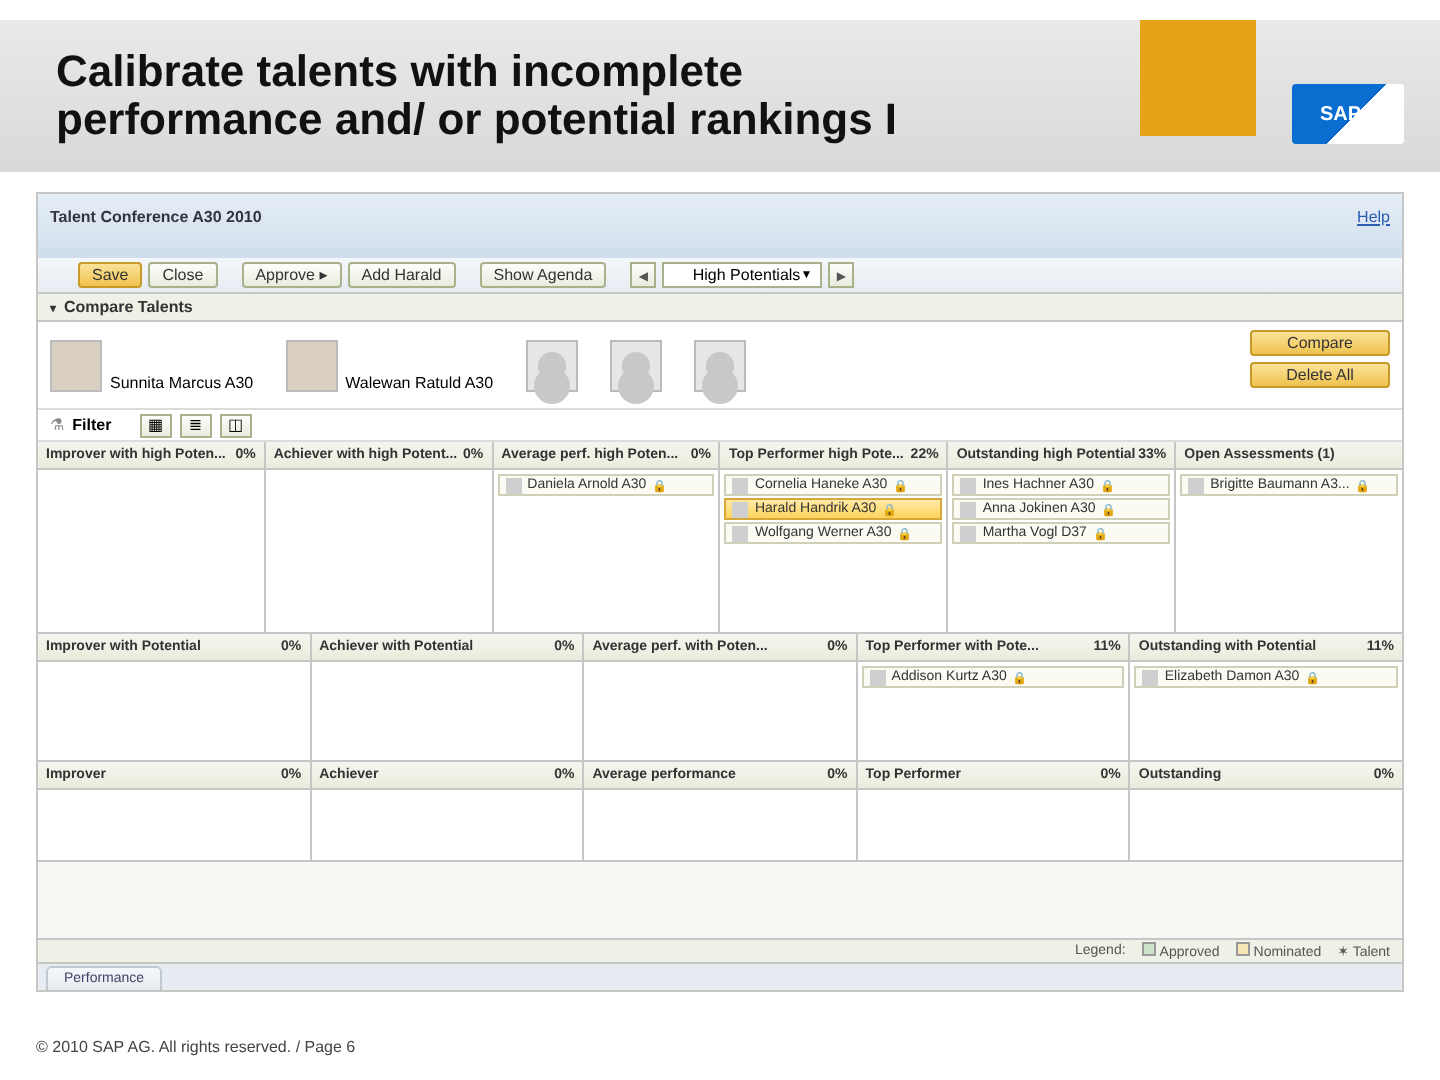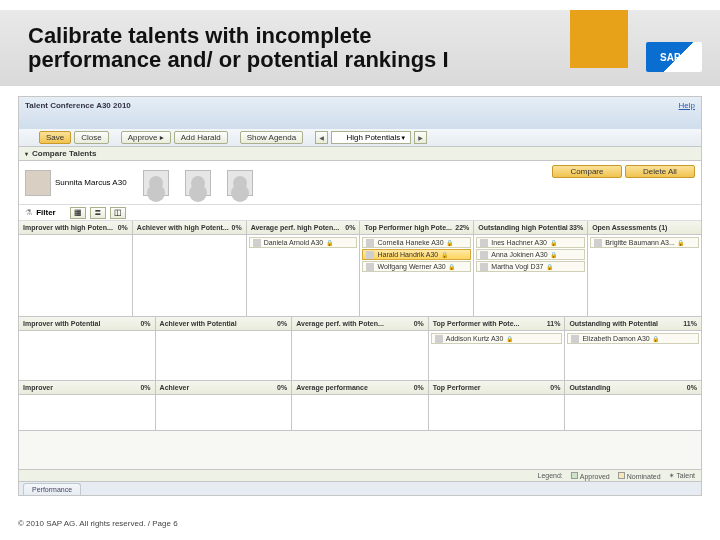--- a/index.html
+++ b/index.html
@@ -2,33 +2,33 @@
 <html><head>
 <meta charset="utf-8">
 <style>
 *{box-sizing:border-box;margin:0;padding:0;font-family:Arial,Helvetica,sans-serif}
 body{width:720px;height:540px;background:#fff;position:relative;overflow:hidden}
 .header-band{position:absolute;top:10px;left:0;right:0;height:76px;background:linear-gradient(#e9e9e9,#d9d9d9);display:flex;align-items:center}
 .slide-title{font-size:22px;font-weight:bold;color:#111;line-height:1.1;padding-left:28px;max-width:510px}
 .gold-block{position:absolute;right:92px;top:10px;width:58px;height:58px;background:#e8a21a}
 .sap-logo{position:absolute;right:18px;top:42px;width:56px;height:30px;background:linear-gradient(135deg,#0a6ed1,#0a6ed1 55%,#fff 55%);border-radius:2px;color:#fff;font-weight:bold;font-size:10px;display:flex;align-items:center;padding-left:14px}
 .app{position:absolute;top:96px;left:18px;right:18px;bottom:44px;border:1px solid #c6c6c6;font-size:8px;background:#f7f8f4;display:flex;flex-direction:column}
-.titlebar{background:linear-gradient(#e6eef6,#cfddec);height:32px;display:flex;align-items:flex-start;padding:4px 6px;justify-content:space-between;font-weight:bold;color:#334}
+.titlebar{background:linear-gradient(#e6eef6,#cfddec);height:32px;display:flex;align-items:flex-end;padding:16px 6px;justify-content:space-between;font-weight:bold;color:#334}
 .toolbar{background:linear-gradient(#f4f7fa,#e6ecf2);height:18px;display:flex;align-items:center;gap:3px;padding:0 20px;border-bottom:1px solid #c6c6c6}
 .btn{background:linear-gradient(#fdfdfb,#e9ecdc);border:1px solid #a8b08c;border-radius:2px;height:13px;padding:0 6px;display:flex;align-items:center;color:#333;white-space:nowrap}
 .btn.gold{background:linear-gradient(#fbe29a,#f0c34e);border-color:#c89a2a}
 .nav-sq{width:13px;height:13px;background:linear-gradient(#fdfdfb,#e9ecdc);border:1px solid #a8b08c;display:flex;align-items:center;justify-content:center;color:#555}
 .drop{height:13px;border:1px solid #a8b08c;background:#fff;padding:0 4px;display:flex;align-items:center;min-width:80px;justify-content:flex-end}
 .section-hdr{height:14px;background:#eef1e6;border-bottom:1px solid #c6c6c6;display:flex;align-items:center;padding:0 6px;font-weight:bold;color:#333}
 .talent-row{height:44px;display:flex;align-items:center;padding:4px 6px;gap:16px;background:#fff;border-bottom:1px solid #dcdcdc;position:relative}
-.person{display:flex;align-items:center;gap:4px}
+.person{display:flex;align-items:flex-end;gap:4px}
 .avatar{width:26px;height:26px;background:#d9d0c3;border:1px solid #bbb}
 .avatar.ph{background:#e6e6e6;display:flex;align-items:center;justify-content:center}
 .avatar.ph::after{content:"";width:14px;height:14px;border-radius:50%;background:#c8c8c8;box-shadow:0 10px 0 2px #c8c8c8}
-.side-btns{position:absolute;right:6px;top:4px;display:flex;flex-direction:row;gap:3px}
+.side-btns{position:absolute;right:6px;top:4px;display:flex;flex-direction:column;gap:3px}
 .side-btns .btn{width:70px;justify-content:center}
 .filter-row{height:16px;background:#fff;border-bottom:1px solid #dcdcdc;display:flex;align-items:center;gap:4px;padding:0 6px}
 .viewbtn{width:16px;height:12px;border:1px solid #a8b08c;background:linear-gradient(#fdfdfb,#e9ecdc);display:flex;align-items:center;justify-content:center}
 .grid{flex:1;display:flex;flex-direction:column}
 .grow{display:flex;border-bottom:1px solid #c6c6c6}
 .gcell{flex:1;border-right:1px solid #c6c6c6;background:#fff;display:flex;flex-direction:column;min-width:0}
 .gcell:last-child{border-right:none}
 .gcell-hdr{height:14px;background:linear-gradient(#f4f6ee,#e9ecdc);border-bottom:1px solid #c6c6c6;display:flex;align-items:center;justify-content:space-between;padding:0 4px;font-weight:bold;color:#333;font-size:7px;white-space:nowrap;overflow:hidden}
 .gcell-body{flex:1;padding:2px;display:flex;flex-direction:column;gap:1px;overflow:hidden}
 .chip{height:11px;border:1px solid #d0d0b8;background:#fbfbf4;display:flex;align-items:center;gap:3px;padding:0 3px;font-size:7px;color:#333;white-space:nowrap}
@@ -81,20 +81,24 @@
     <span class="tri" style="margin-right:4px">▾</span>
     <span>Compare Talents</span>
   </div>
 
   <div class="talent-row">
     <div class="person">
       <div class="avatar"></div>
       <span>Sunnita Marcus A30</span>
     </div>
     <div class="person">
+      <div class="avatar"></div>
+      <span>Walewan Ratuld A30</span>
+    </div>
+    <div class="person">
         <div class="avatar ph"></div>
       </div>
     <div class="person">
         <div class="avatar ph"></div>
       </div>
     <div class="person">
         <div class="avatar ph"></div>
       </div>
     <div class="side-btns">
       <div class="btn gold">Compare</div>

